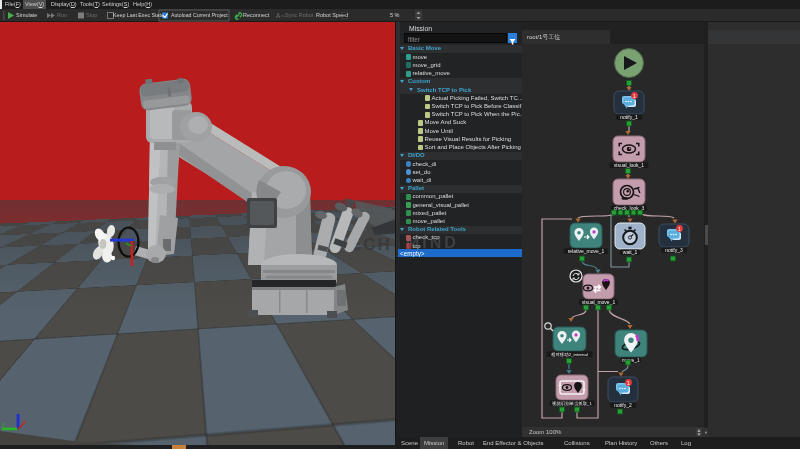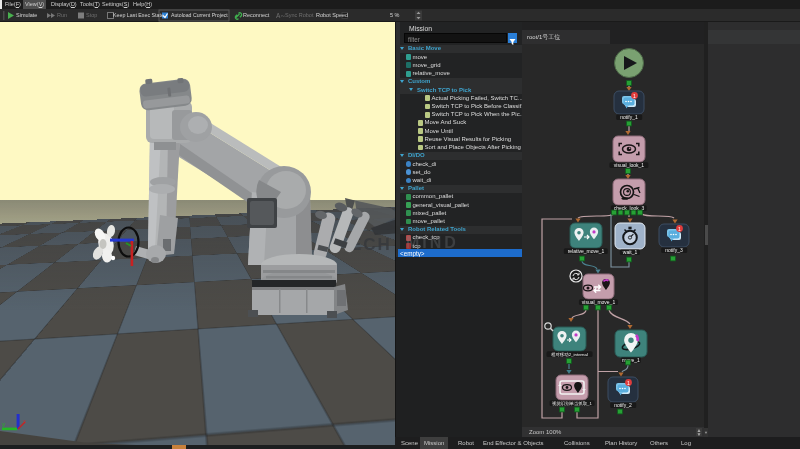--- a/index.html
+++ b/index.html
@@ -1,20 +1,20 @@
 <!DOCTYPE html>
 <html><head><meta charset="utf-8"><style>
 *{margin:0;padding:0;box-sizing:border-box}
 body{width:800px;height:449px;overflow:hidden;background:#1e1e1e;font-family:"Liberation Sans",sans-serif;position:relative}
 .abs{position:absolute}
 #menubar{left:0;top:0;width:800px;height:9px;background:#1c1c1c;color:#d0d0d0;font-size:5.5px}
 #menubar span{position:absolute;top:1px;line-height:7px}
 #toolbar{left:0;top:9px;width:800px;height:13px;background:#2b2b2b;border-bottom:1px solid #1a1a1a;color:#d4d4d4;font-size:5.5px}
 #toolbar .t{position:absolute;top:3px;line-height:7px;white-space:nowrap}
-#viewport{left:0;top:22px;width:466px;height:427px;background:#fef9c3;overflow:hidden}
+#viewport{left:0;top:22px;width:466px;height:427px;background:#b91c1c;overflow:hidden}
 #floor,#floorlines{left:0;top:0;width:3300px;height:740px;transform-origin:0 0;
 transform:matrix3d(0.276,-0.002392,0,0.000046,-0.2405,-0.1807,0,-0.0013,0,0,1,0,0,201.6,0,1)}
 #floor{background:repeating-conic-gradient(#4d4b47 0 25%,#56636e 0 50%);background-size:200px 200px;background-position:8px 36px}
 #floorlines{background:repeating-linear-gradient(to right,rgba(28,30,32,0.30) 0 2px,transparent 2px 100px),repeating-linear-gradient(to bottom,rgba(28,30,32,0.30) 0 2px,transparent 2px 100px);background-position:7px 35px}
 #mpanel{left:395px;top:22px;width:127px;height:415px;background:#222324;overflow:hidden;border-left:1px solid #151515}
 #gpanel{left:522px;top:22px;width:182px;height:415px;background:#282828;overflow:hidden}
 #rpanel{left:708px;top:22px;width:92px;height:415px;background:#2d2d2e}
 #gscroll{left:704px;top:22px;width:4px;height:415px;background:#202020}
 #tabbar{left:395px;top:437px;width:405px;height:12px;background:#1d1d1e;color:#c9c9c9;font-size:6px}
 #tabbar span{position:absolute;top:2.5px;line-height:7px}

